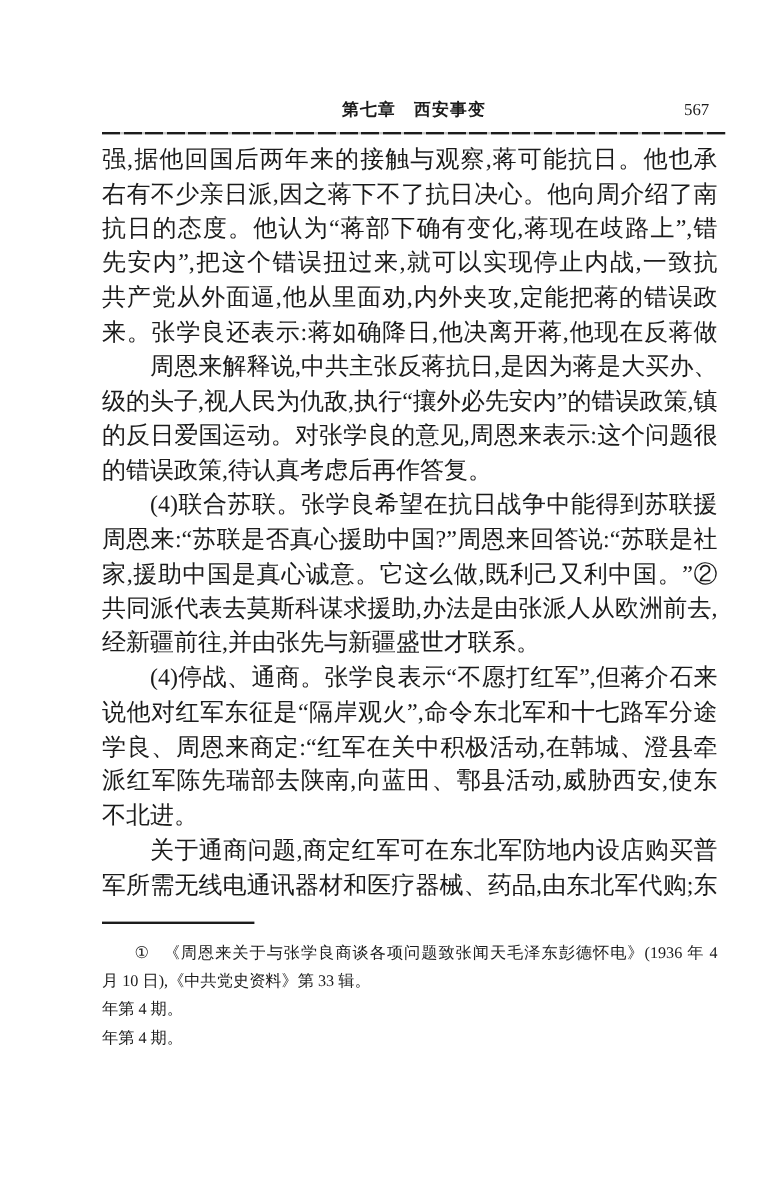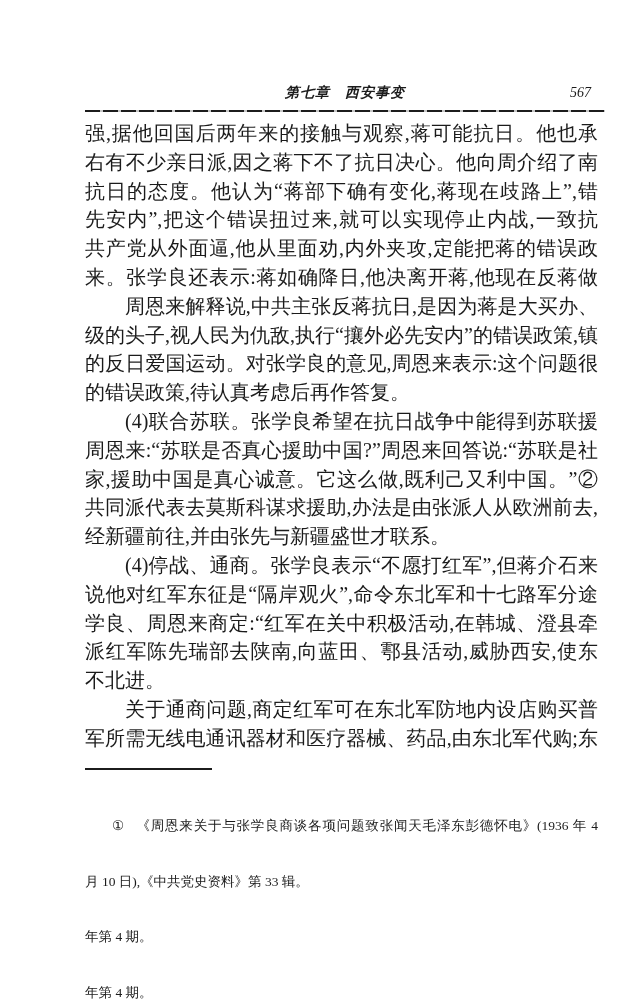--- a/index.html
+++ b/index.html
@@ -18,21 +18,20 @@
   }
   
   .running-head {
     position: absolute;
     top: 84px;
     left: 85px;
     width: 520px;
     height: 18px;
     font-size: 14px;
     line-height: 18px;
-    font-style: italic;
   }
   .chapter-title {
     position: absolute;
     left: 0;
     right: 0;
     text-align: center;
     font-weight: 700;
     letter-spacing: 1px;
   }
   .folio {
@@ -81,21 +80,20 @@
     left: 85px;
     width: 513px;
     font-size: 13.5px;
     line-height: 23.5px;
     font-weight: 500;
   }
   .fn-line {
     height: 23.5px;
     overflow: hidden;
     text-align: justify;
-    margin-top: 32px;
   }
   .fn-line.fill { text-align-last: justify; }
   .fn-line.fn-first { text-indent: 2em; }
   .fn-marker { margin-right: 0.85em; }
 </style>
 </head>
 <body>
 
 <div class="page">
 

